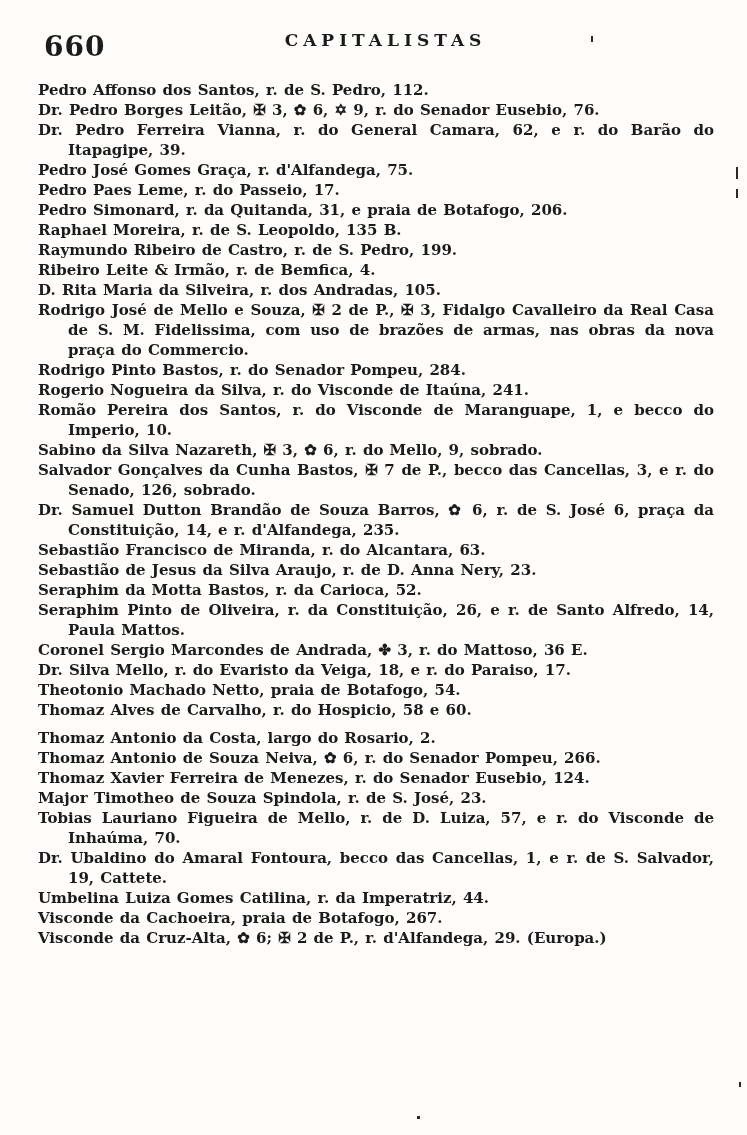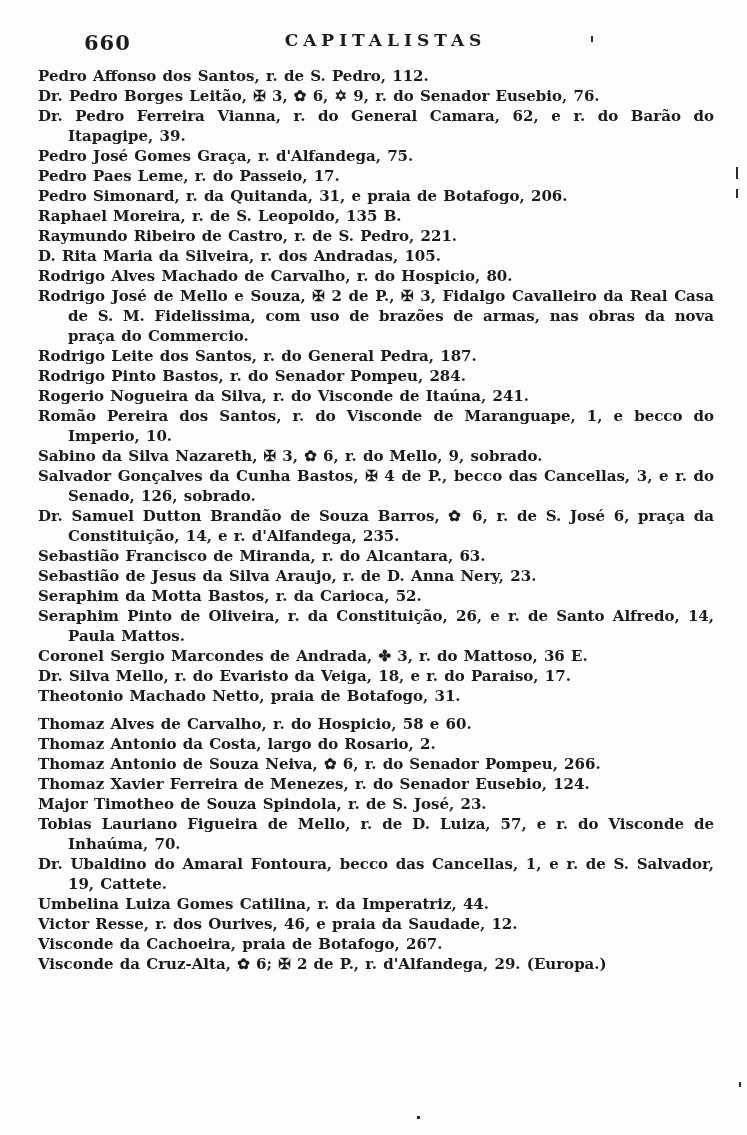--- a/index.html
+++ b/index.html
@@ -8,30 +8,30 @@
     width:747px;height:1135px;
     margin:0 auto;
     background:#fefdfb;
     overflow:hidden;
     font-family:"DejaVu Serif","Liberation Serif",serif;
     color:#1b1b1b;
   }
   .header{position:absolute;top:30px;left:0;width:100%;height:30px;}
   .page-number{
     position:absolute;left:44px;top:0;
-    font-size:21px;font-weight:bold;letter-spacing:1px;margin-left:40px;
+    font-size:28px;font-weight:bold;letter-spacing:1px;
   }
   .title{
     text-align:center;
     font-size:17px;font-weight:bold;letter-spacing:5px;
     transform:scaleY(0.95);
     margin-left:24px;
   }
   .entries{
-    position:absolute;top:66px;left:38px;width:676px;
+    position:absolute;top:80px;left:38px;width:676px;
   }
   .entry{
     margin:0;
     padding-left:30px;text-indent:-30px;
     text-align:justify;
     font-size:15px;font-weight:bold;
     line-height:20px;
     word-spacing:1px;
   }
   
@@ -54,47 +54,45 @@
   </div>
 
   <div class="entries" id="entries">
       <p class="entry">Pedro Affonso dos Santos, r. de S. Pedro, 112.</p>
       <p class="entry">Dr. Pedro Borges Leitão, ✠ 3, ✿ 6, ✡ 9, r. do Senador Eusebio, 76.</p>
       <p class="entry">Dr. Pedro Ferreira Vianna, r. do General Camara, 62, e r. do Barão do Itapagipe, 39.</p>
       <p class="entry">Pedro José Gomes Graça, r. d'Alfandega, 75.</p>
       <p class="entry">Pedro Paes Leme, r. do Passeio, 17.</p>
       <p class="entry">Pedro Simonard, r. da Quitanda, 31, e praia de Botafogo, 206.</p>
       <p class="entry">Raphael Moreira, r. de S. Leopoldo, 135 B.</p>
-      <p class="entry">Raymundo Ribeiro de Castro, r. de S. Pedro, 221.</p>
+      <p class="entry">Raymundo Ribeiro de Castro, r. de S. Pedro, 199.</p>
+      <p class="entry">Ribeiro Leite &amp; Irmão, r. de Bemfica, 4.</p>
       <p class="entry">D. Rita Maria da Silveira, r. dos Andradas, 105.</p>
-      <p class="entry">Rodrigo Alves Machado de Carvalho, r. do Hospicio, 80.</p>
       <p class="entry">Rodrigo José de Mello e Souza, ✠ 2 de P., ✠ 3, Fidalgo Cavalleiro da Real Casa de S. M. Fidelissima, com uso de brazões de armas, nas obras da nova praça do Commercio.</p>
-      <p class="entry">Rodrigo Leite dos Santos, r. do General Pedra, 187.</p>
       <p class="entry">Rodrigo Pinto Bastos, r. do Senador Pompeu, 284.</p>
       <p class="entry">Rogerio Nogueira da Silva, r. do Visconde de Itaúna, 241.</p>
       <p class="entry">Romão Pereira dos Santos, r. do Visconde de Maranguape, 1, e becco do Imperio, 10.</p>
       <p class="entry">Sabino da Silva Nazareth, ✠ 3, ✿ 6, r. do Mello, 9, sobrado.</p>
-      <p class="entry">Salvador Gonçalves da Cunha Bastos, ✠ 4 de P., becco das Cancellas, 3, e r. do Senado, 126, sobrado.</p>
+      <p class="entry">Salvador Gonçalves da Cunha Bastos, ✠ 7 de P., becco das Cancellas, 3, e r. do Senado, 126, sobrado.</p>
       <p class="entry">Dr. Samuel Dutton Brandão de Souza Barros, ✿ 6, r. de S. José 6, praça da Constituição, 14, e r. d'Alfandega, 235.</p>
       <p class="entry">Sebastião Francisco de Miranda, r. do Alcantara, 63.</p>
       <p class="entry">Sebastião de Jesus da Silva Araujo, r. de D. Anna Nery, 23.</p>
       <p class="entry">Seraphim da Motta Bastos, r. da Carioca, 52.</p>
       <p class="entry">Seraphim Pinto de Oliveira, r. da Constituição, 26, e r. de Santo Alfredo, 14, Paula Mattos.</p>
       <p class="entry">Coronel Sergio Marcondes de Andrada, ✤ 3, r. do Mattoso, 36 E.</p>
       <p class="entry">Dr. Silva Mello, r. do Evaristo da Veiga, 18, e r. do Paraiso, 17.</p>
-      <p class="entry">Theotonio Machado Netto, praia de Botafogo, 31.</p>
+      <p class="entry">Theotonio Machado Netto, praia de Botafogo, 54.</p>
       <p class="entry">Thomaz Alves de Carvalho, r. do Hospicio, 58 e 60.</p>
       <p class="entry">Thomaz Antonio da Costa, largo do Rosario, 2.</p>
       <p class="entry">Thomaz Antonio de Souza Neiva, ✿ 6, r. do Senador Pompeu, 266.</p>
       <p class="entry">Thomaz Xavier Ferreira de Menezes, r. do Senador Eusebio, 124.</p>
       <p class="entry">Major Timotheo de Souza Spindola, r. de S. José, 23.</p>
       <p class="entry">Tobias Lauriano Figueira de Mello, r. de D. Luiza, 57, e r. do Visconde de Inhaúma, 70.</p>
       <p class="entry">Dr. Ubaldino do Amaral Fontoura, becco das Cancellas, 1, e r. de S. Salvador, 19, Cattete.</p>
       <p class="entry">Umbelina Luiza Gomes Catilina, r. da Imperatriz, 44.</p>
-      <p class="entry">Victor Resse, r. dos Ourives, 46, e praia da Saudade, 12.</p>
       <p class="entry">Visconde da Cachoeira, praia de Botafogo, 267.</p>
       <p class="entry">Visconde da Cruz-Alta, ✿ 6; ✠ 2 de P., r. d'Alfandega, 29. (Europa.)</p>
     </div>
 
   <div class="artifact" id="a1"></div>
   <div class="artifact" id="a2"></div>
   <div class="artifact" id="a3"></div>
   <div class="artifact" id="a4"></div>
   <div class="artifact" id="a5"></div>
 

